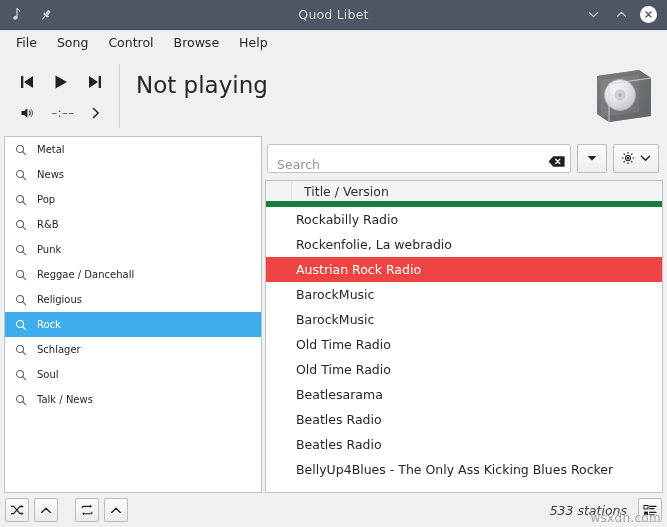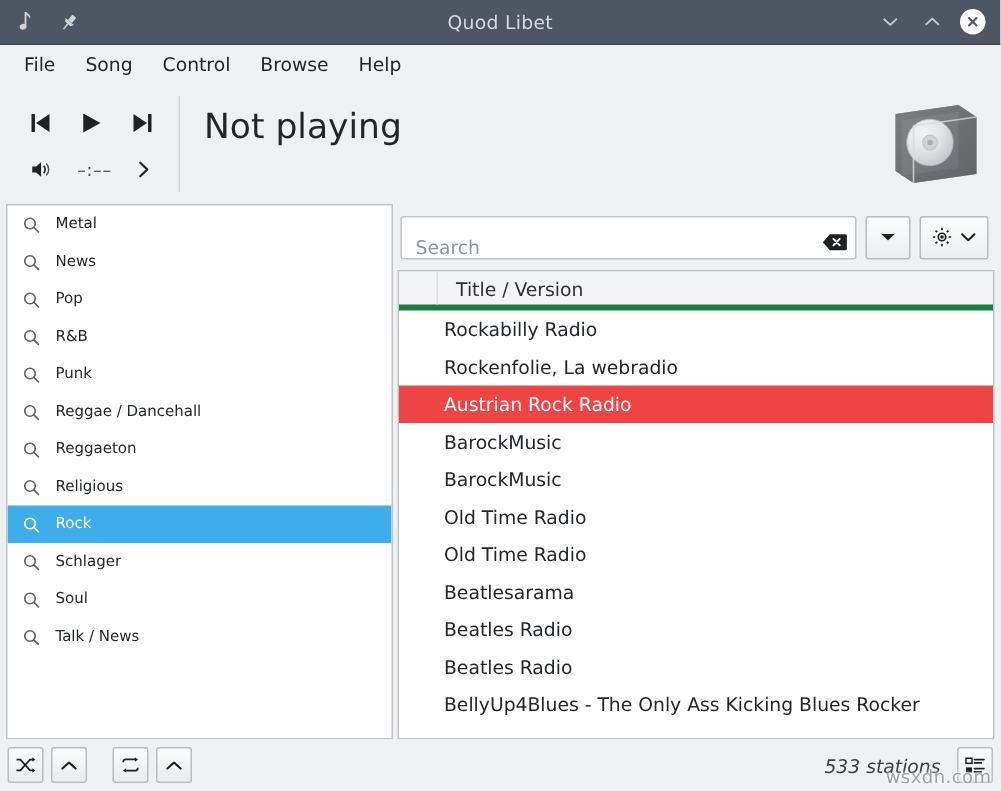--- a/index.html
+++ b/index.html
@@ -131,21 +131,21 @@
     gap: 5px; padding: 0 7px; color: #232629;
   }
 
   .table-wrap {
     flex: 1;
     background: #ffffff;
     border: 1px solid #bfc3c7;
     display: flex; flex-direction: column;
     overflow: hidden; min-height: 0;
   }
-  .thead { display: flex; height: 26px; flex: 0 0 26px; background: #f3f4f5; border-bottom: 4px solid #15803d; }
+  .thead { display: flex; height: 26px; flex: 0 0 26px; background: #f3f4f5; border-bottom: 6px solid #15803d; }
   .th { display: flex; align-items: center; font-size: 12.5px; color: #2d3135; }
   .th.col-icon { width: 26px; flex: 0 0 26px; border-right: 1px solid #dcdfe2; }
   .th.col-title { flex: 1; padding-left: 12px; }
   .tbody { flex: 1; overflow: hidden; }
   .trow {
     height: 25px; display: flex; align-items: center;
     font-size: 12.5px; color: #232629;
     padding-left: 30px;
   }
   .trow.selected { background: #ef4444; color: #ffffff; align-items: center; }
@@ -348,29 +348,20 @@
           </span>
           <span>Reggae / Dancehall</span>
         </div>
         <div class="genre-item">
           <span class="gicon">
             <svg width="12" height="12" viewBox="0 0 12 12">
                 <circle cx="5" cy="5" r="3.5" stroke="currentColor" stroke-width="1.1" fill="none"></circle>
                 <line x1="7.6" y1="7.6" x2="10.6" y2="10.6" stroke="currentColor" stroke-width="1.1" stroke-linecap="round"></line>
               </svg>
           </span>
-          <span>Reggaeton</span>
-        </div>
-        <div class="genre-item">
-          <span class="gicon">
-            <svg width="12" height="12" viewBox="0 0 12 12">
-                <circle cx="5" cy="5" r="3.5" stroke="currentColor" stroke-width="1.1" fill="none"></circle>
-                <line x1="7.6" y1="7.6" x2="10.6" y2="10.6" stroke="currentColor" stroke-width="1.1" stroke-linecap="round"></line>
-              </svg>
-          </span>
           <span>Religious</span>
         </div>
         <div class="genre-item selected">
           <span class="gicon">
             <svg width="12" height="12" viewBox="0 0 12 12">
                 <circle cx="5" cy="5" r="3.5" stroke="currentColor" stroke-width="1.1" fill="none"></circle>
                 <line x1="7.6" y1="7.6" x2="10.6" y2="10.6" stroke="currentColor" stroke-width="1.1" stroke-linecap="round"></line>
               </svg>
           </span>
           <span>Rock</span>

